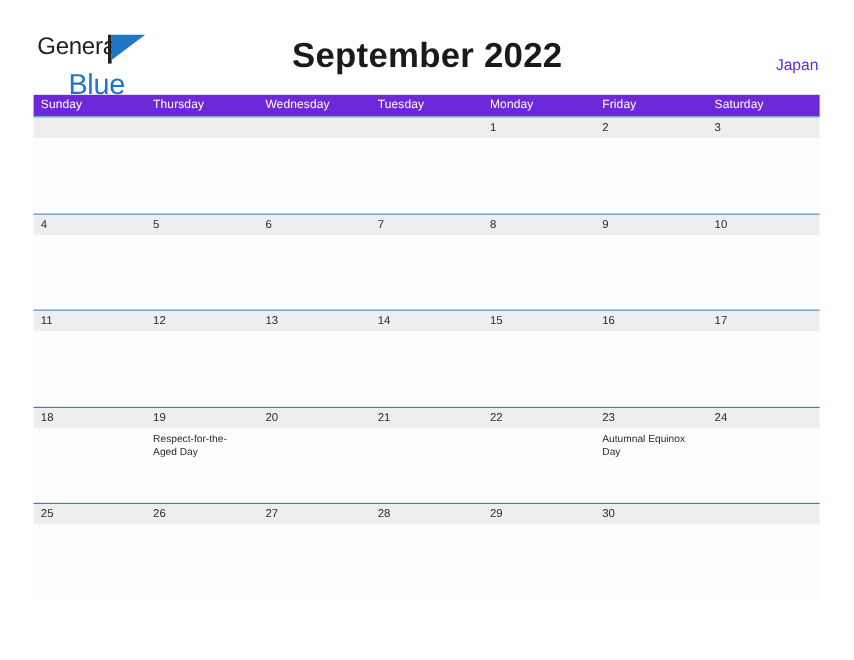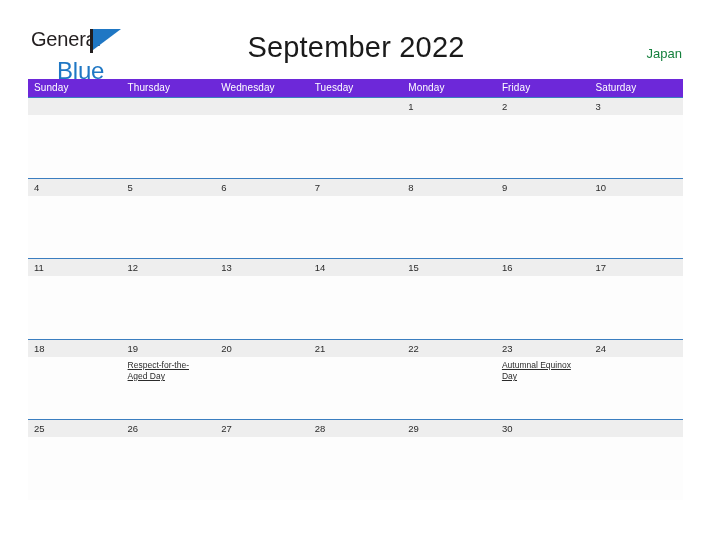--- a/index.html
+++ b/index.html
@@ -75,30 +75,30 @@
   }
 
   .title {
     position: absolute;
     left: 0;
     top: 31px;
     width: 712px;
     text-align: center;
     font-size: 29px;
     color: #1a1a1a;
-    font-weight: normal;
+    font-weight: bold;
     letter-spacing: 0.2px;
   }
 
   .region {
     position: absolute;
     right: 30px;
     top: 46px;
     font-size: 13px;
-    color: #15803d;
+    color: #6d28d9;
     text-align: right;
     white-space: nowrap;
   }
 
   
   .calendar {
     position: absolute;
     left: 28px;
     top: 79px;
     width: 655px;
@@ -164,21 +164,20 @@
   }
   .body-cell {
     flex: 1 1 0;
     box-sizing: border-box;
     padding: 3px 8px 0 6px;
     font-size: 8.5px;
     line-height: 11.5px;
     color: #2b2b2b;
     overflow: hidden;
     word-wrap: break-word;
-    text-decoration: underline;
   }
 </style>
 </head>
 <body>
 
 <div class="page">
 
   <div class="header">
 
     <div class="logo">

